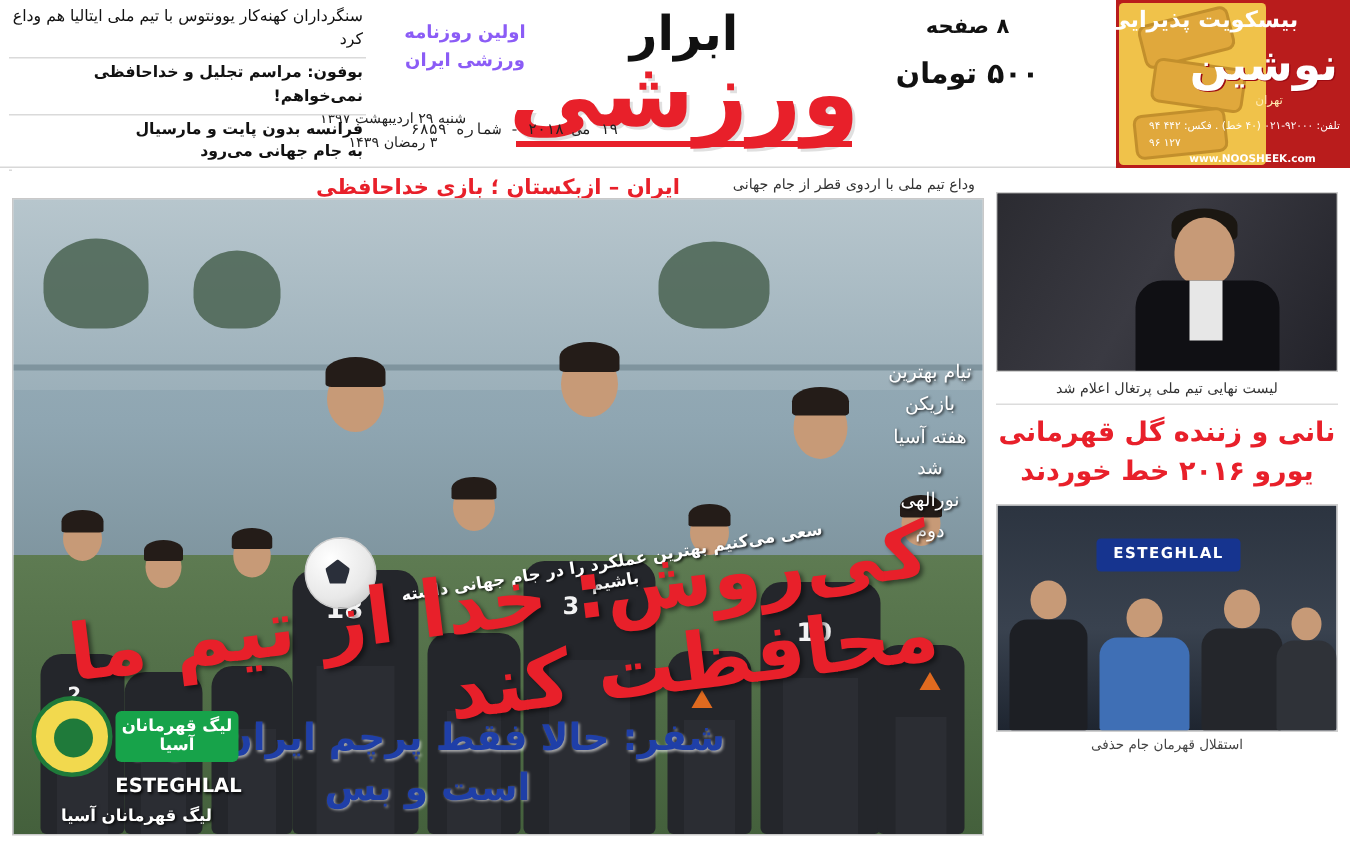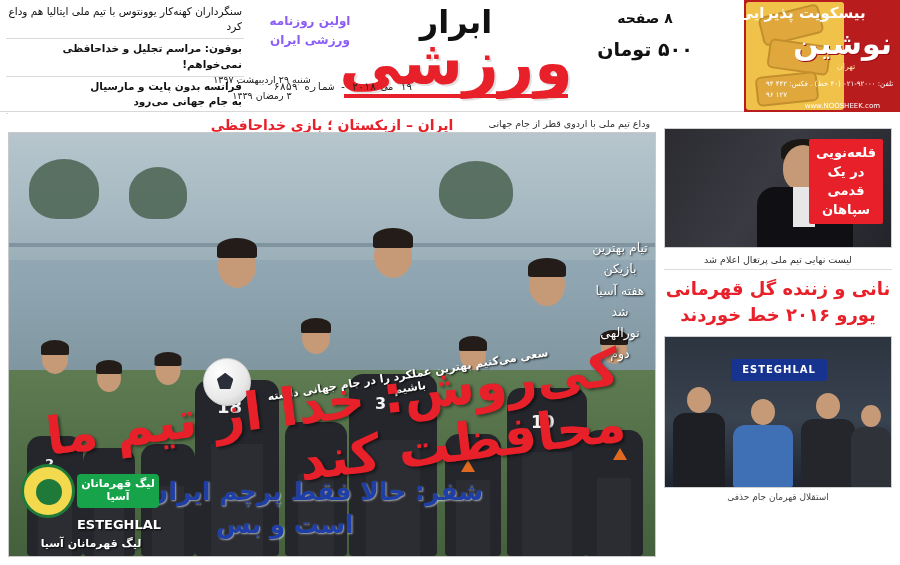--- a/index.html
+++ b/index.html
@@ -81,25 +81,26 @@
     position: absolute;
     right: 4px; bottom: 12px;
     width: 130px;
     text-align: left;
     color: #ffffff;
     font-size: 7px;
     line-height: 1.5;
   }
   .ad-site {
     position: absolute;
-    right: 20px; bottom: 2px;
+    right: 0; bottom: 2px;
     width: 130px;
+    text-align: center;
     color: #ffffff;
     font-size: 7px;
-    font-weight: normal;
+    font-weight: bold;
   }
 
   
   .pages-price {
     position: absolute;
     right: 200px; top: 8px;
     width: 110px;
     text-align: center;
     color: #111;
     line-height: 1.5;
@@ -692,25 +693,20 @@
     </div>
 
     <div class="rail" data-interactable="false">
 
       <div class="rail-card" data-interactable="true">
         <div class="coach-bg" data-interactable="false"></div>
         <div class="coach-hair" data-interactable="false"></div>
         <div class="coach-head" data-interactable="false"></div>
         <div class="coach-body" data-interactable="false"></div>
         <div class="coach-shirt" data-interactable="false"></div>
-        <div class="rail-red-box" data-interactable="false">
-          <div data-interactable="false">قلعه‌نویی</div>
-          <div data-interactable="false">در یک قدمی</div>
-          <div data-interactable="false">سپاهان</div>
-        </div>
       </div>
 
       <div class="rail-note" data-interactable="false">لیست نهایی تیم ملی پرتغال اعلام شد</div>
       <div class="rail-head" data-interactable="true">نانی و زننده گل قهرمانی یورو ۲۰۱۶ خط خوردند</div>
 
       <div class="rail-photo" data-interactable="true">
         <div class="scarf" data-interactable="false">ESTEGHLAL</div>
 
         <div class="fan" style="left:8px; width:52px; height:104px;" data-interactable="false">
           <div class="f-head" style="width:24px;height:26px;top:4px;"></div>

